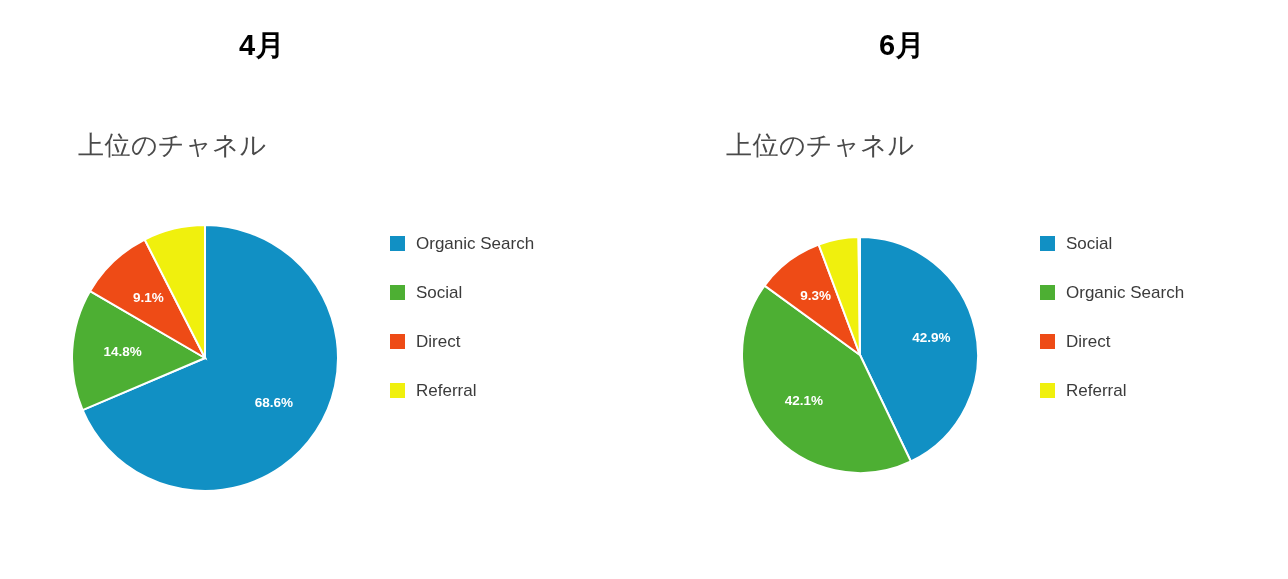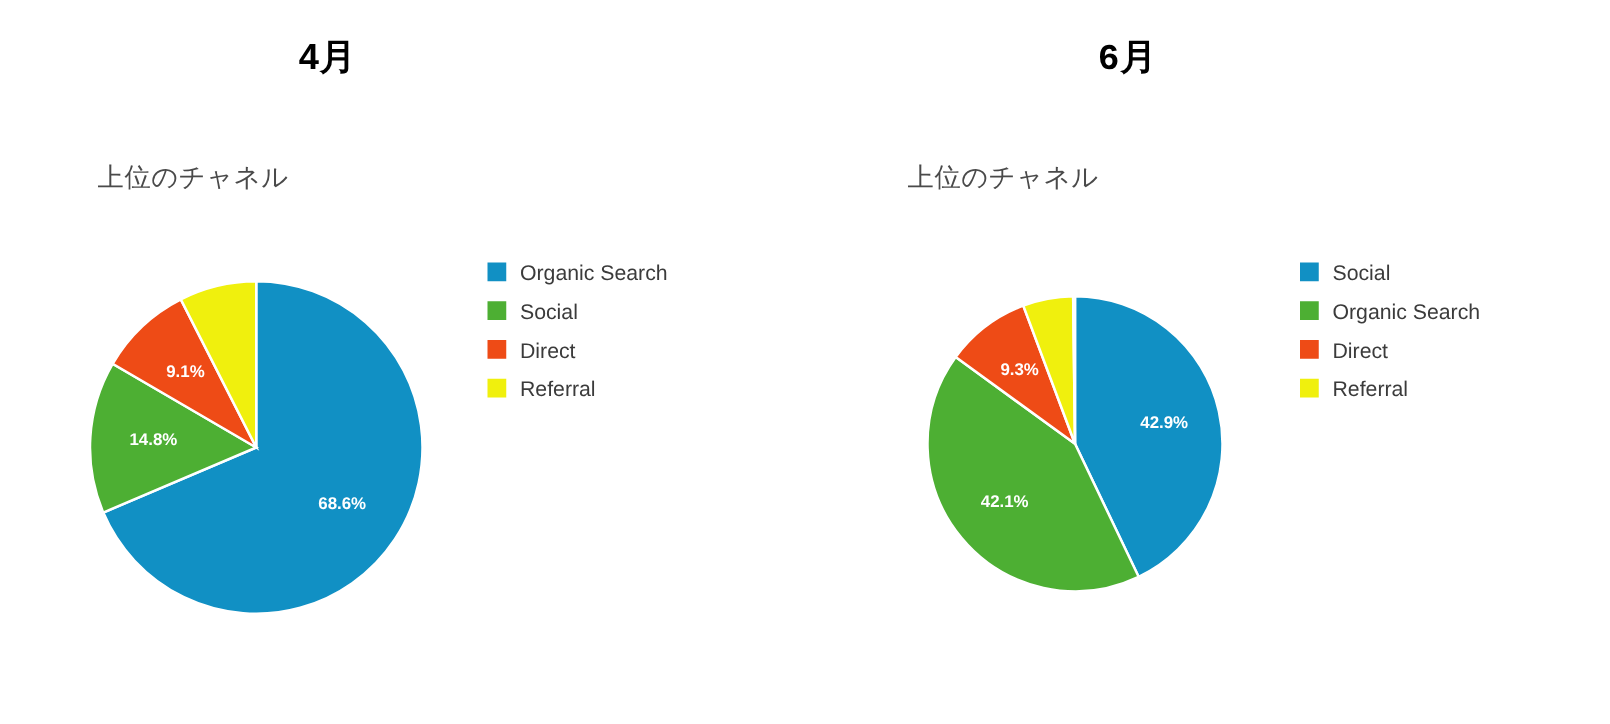--- a/index.html
+++ b/index.html
@@ -34,45 +34,47 @@
     top: 26px;
     left: 0;
     width: 100%;
     text-align: center;
     font-size: 29px;
     font-weight: bold;
     color: #000000;
     letter-spacing: 0.5px;
   }
   .panel-left .month-title  { transform: translateX(-60px); }
-  .panel-right .month-title { transform: translateX(-64px); font-family: Liberation Mono, monospace; }
+  .panel-right .month-title { transform: translateX(-64px); }
 
   .card-title {
     position: absolute;
     top: 128px;
-    font-size: 21px;
+    font-size: 26px;
     color: #4a4a4a;
     font-weight: normal;
     letter-spacing: 0.5px;
     white-space: nowrap;
   }
   .panel-left  .card-title { left: 78px; }
   .panel-right .card-title { left: 82px; }
 
   .pie-wrap {
     position: absolute;
   }
   .pie-wrap svg { display: block; }
 
   .legend {
     position: absolute;
   }
   .legend-row {
     display: flex;
+    align-items: center;
     height: 31px;
+    margin-top: 18px;
   }
   .legend-swatch {
     width: 15px;
     height: 15px;
     flex: 0 0 15px;
     margin-right: 11px;
   }
   .legend-label {
     font-size: 17px;
     color: #3b3b3b;

